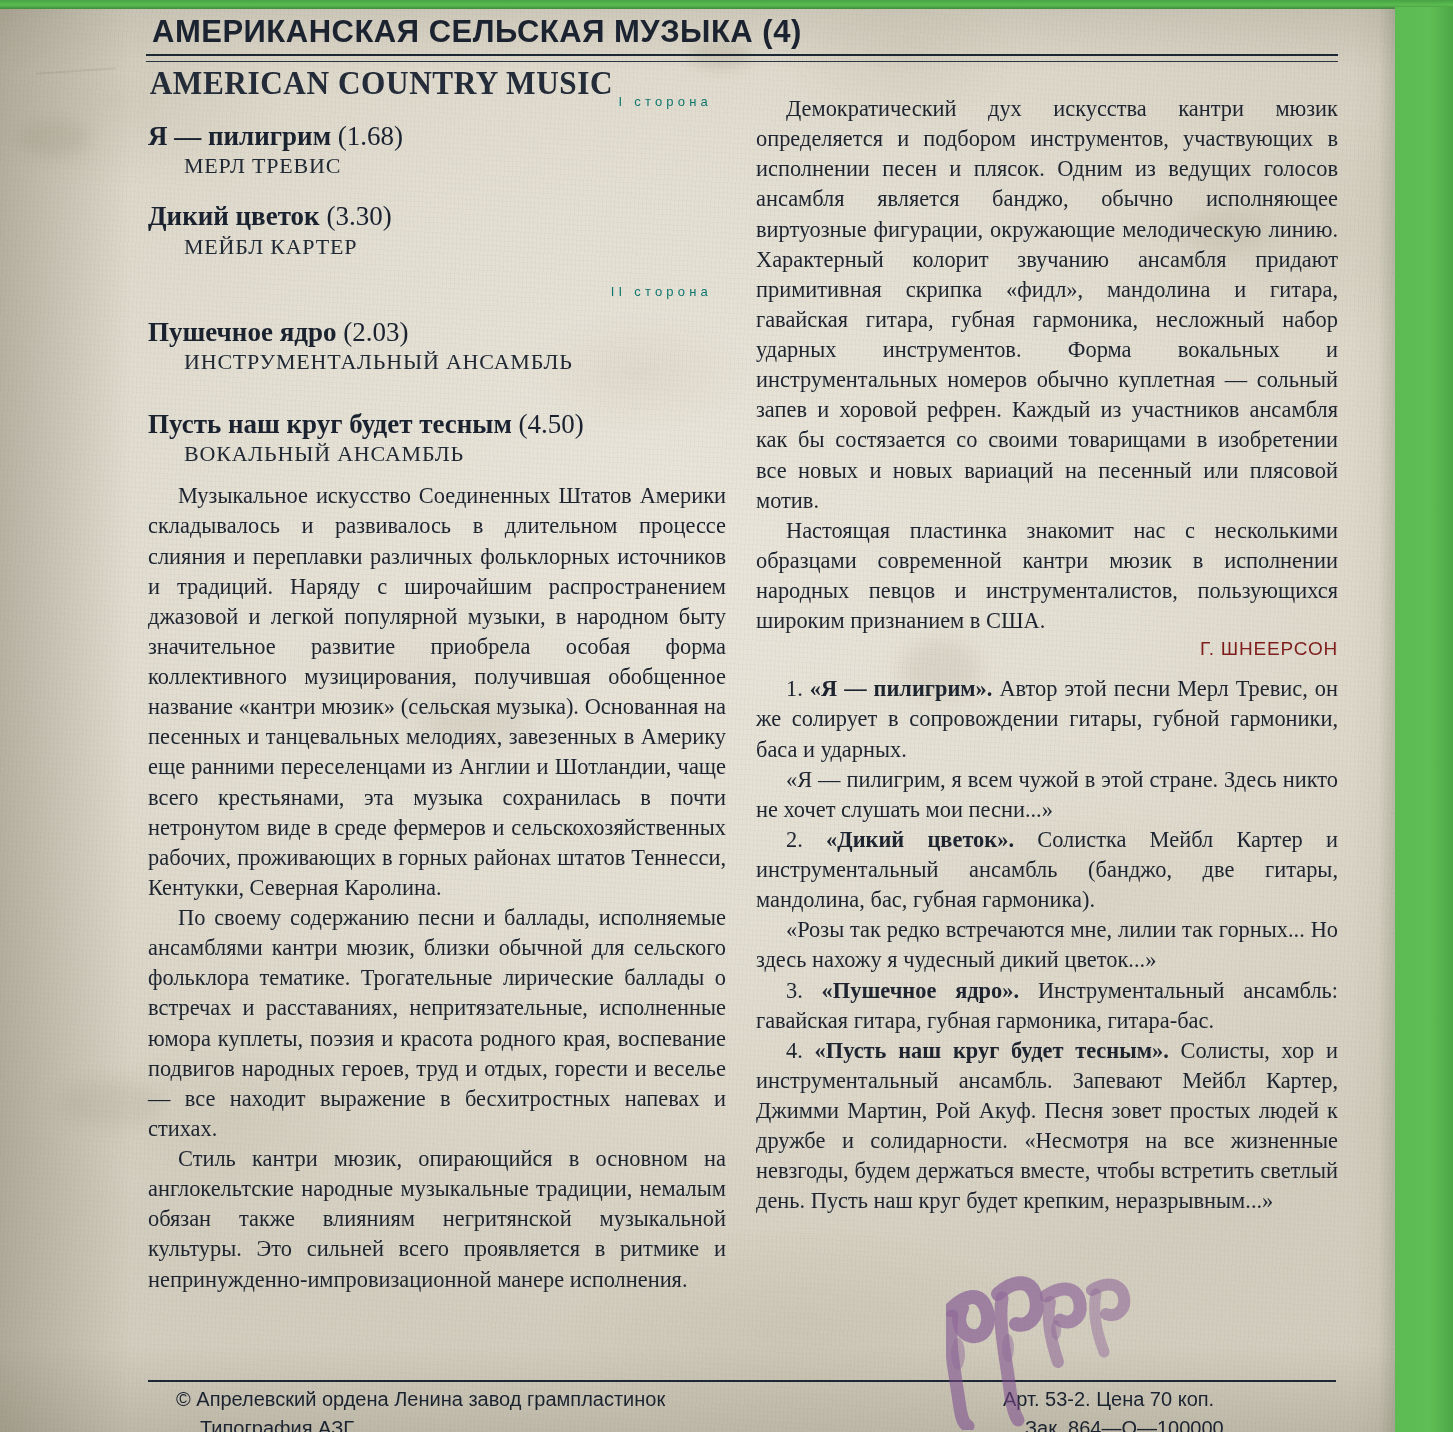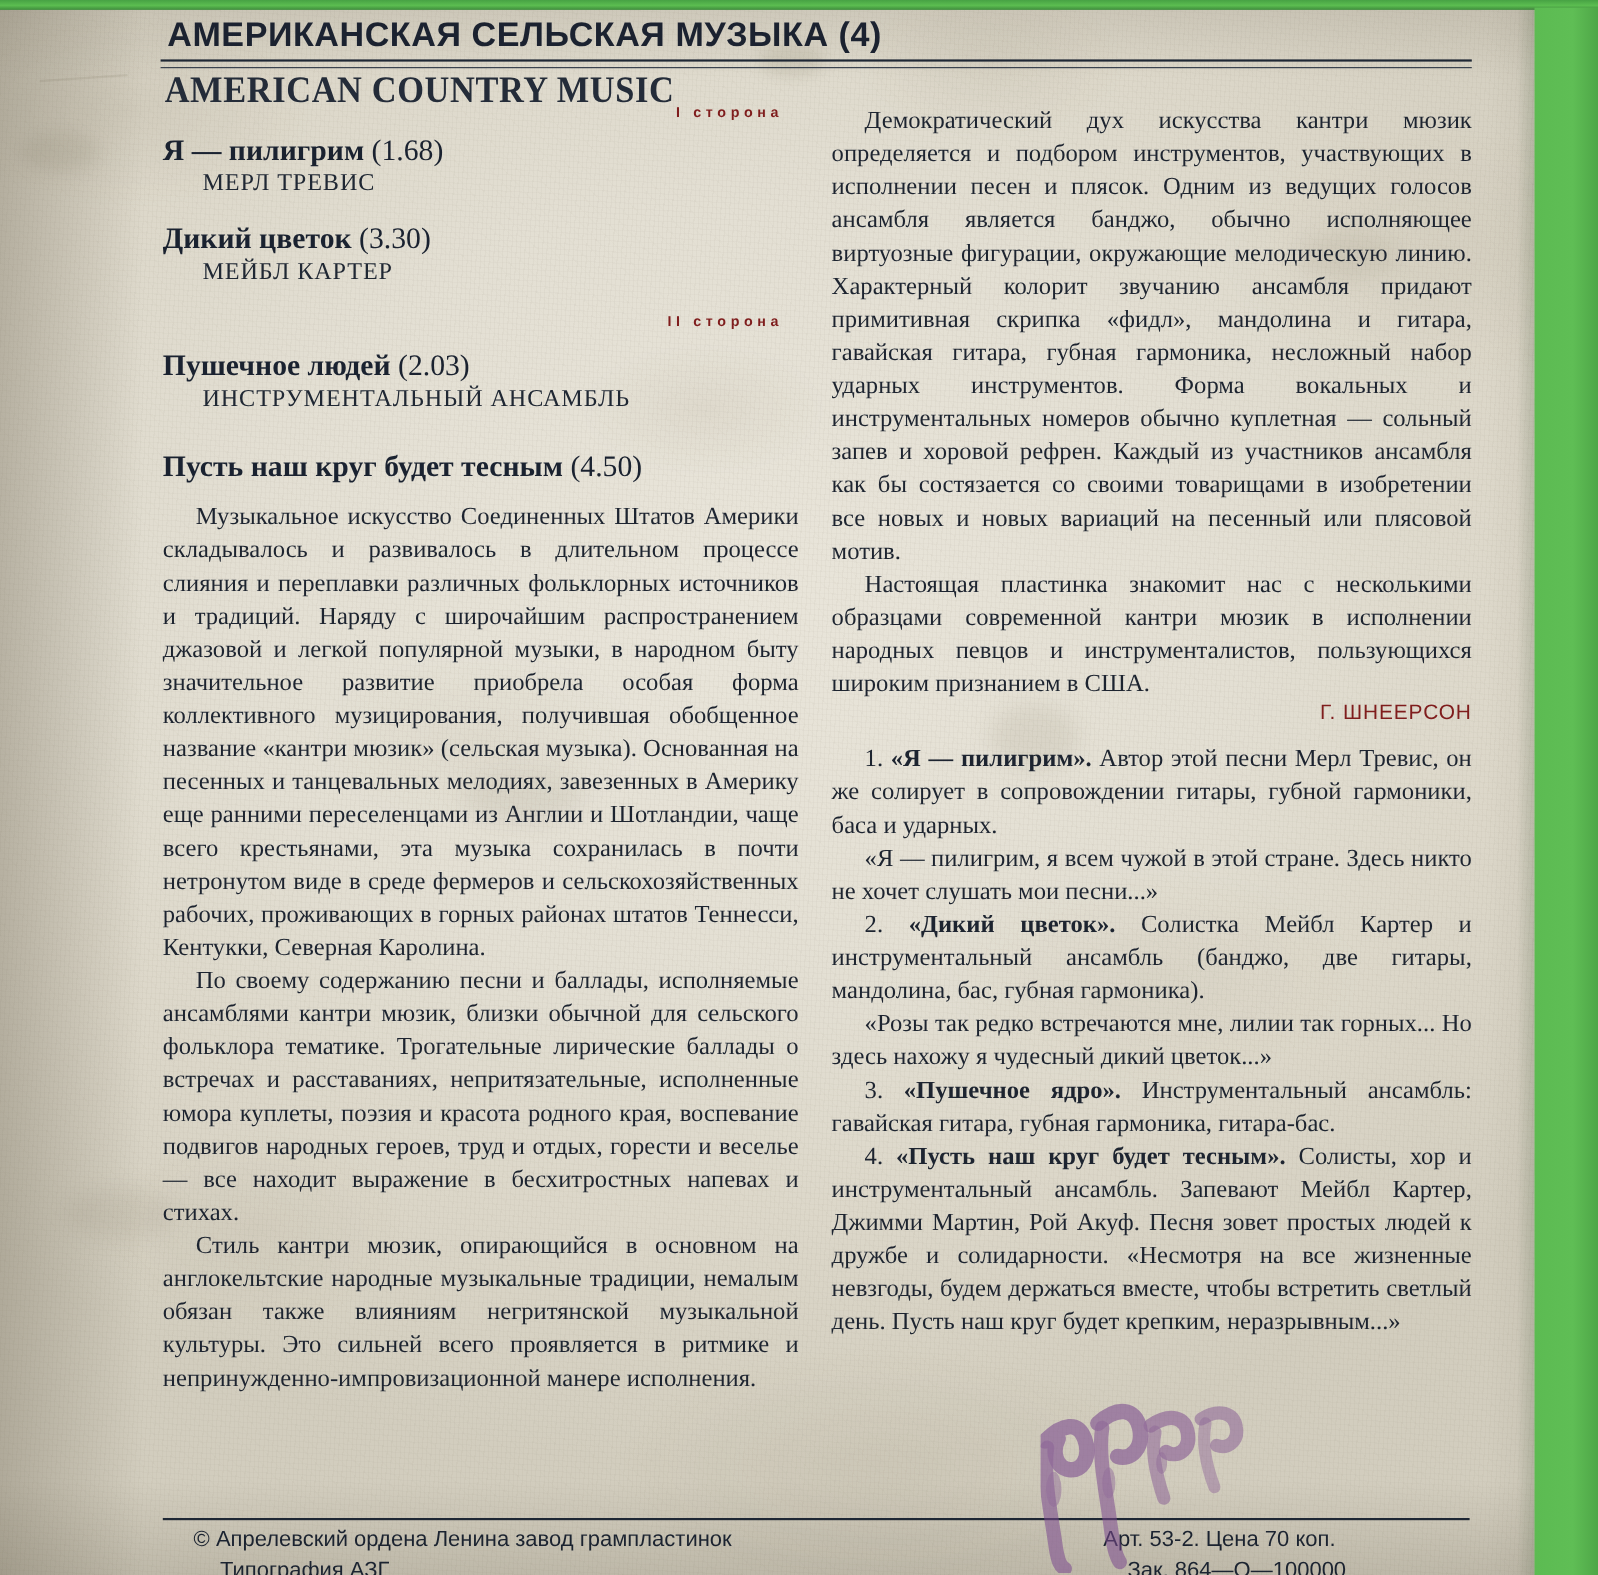--- a/index.html
+++ b/index.html
@@ -132,23 +132,23 @@
     position: absolute;
     left: 610px;
     top: 0;
     width: 582px;
   }
 
   
   .side-label {
     font-family: "Liberation Sans", "DejaVu Sans", sans-serif;
     font-size: 13px;
-    font-weight: bold;
+    font-weight: normal;
     letter-spacing: 4.2px;
-    color: #7f1d1d;
+    color: #0f766e;
     text-align: right;
     padding-right: 14px;
   }
 
   
   .track { margin-top: 12px; }
   .track-title {
     font-family: "Liberation Serif", "DejaVu Serif", serif;
     font-size: 27px;
     color: #1a2230;
@@ -284,31 +284,32 @@
             <b>Дикий цветок</b>
             <span class="dur">(3.30)</span>
           </div>
           <div class="track-perf">МЕЙБЛ КАРТЕР</div>
         </div>
 
         <div class="side-label" style="margin-top:24px;">II сторона</div>
 
         <div class="track" style="margin-top:18px;">
           <div class="track-title">
-            <b>Пушечное людей</b>
+            <b>Пушечное ядро</b>
             <span class="dur">(2.03)</span>
           </div>
           <div class="track-perf">ИНСТРУМЕНТАЛЬНЫЙ АНСАМБЛЬ</div>
         </div>
 
         <div class="track" style="margin-top:34px;">
           <div class="track-title">
             <b>Пусть наш круг будет тесным</b>
             <span class="dur">(4.50)</span>
           </div>
+          <div class="track-perf">ВОКАЛЬНЫЙ АНСАМБЛЬ</div>
         </div>
 
         <div style="height:14px;"></div>
 
         <p class="body">Музыкальное искусство Соединенных Штатов Америки складывалось и развивалось в длительном процессе слияния и переплавки различных фольклорных источников и традиций. Наряду с широчайшим распространением джазовой и легкой популярной музыки, в народном быту значительное развитие приобрела особая форма коллективного музицирования, получившая обобщенное название «кантри мюзик» (сельская музыка). Основанная на песенных и танцевальных мелодиях, завезенных в Америку еще ранними переселенцами из Англии и Шотландии, чаще всего крестьянами, эта музыка сохранилась в почти нетронутом виде в среде фермеров и сельскохозяйственных рабочих, проживающих в горных районах штатов Теннесси, Кентукки, Северная Каролина.</p>
         <p class="body">По своему содержанию песни и баллады, исполняемые ансамблями кантри мюзик, близки обычной для сельского фольклора тематике. Трогательные лирические баллады о встречах и расставаниях, непритязательные, исполненные юмора куплеты, поэзия и красота родного края, воспевание подвигов народных героев, труд и отдых, горести и веселье — все находит выражение в бесхитростных напевах и стихах.</p>
         <p class="body">Стиль кантри мюзик, опирающийся в основном на англокельтские народные музыкальные традиции, немалым обязан также влияниям негритянской музыкальной культуры. Это сильней всего проявляется в ритмике и непринужденно-импровизационной манере исполнения.</p>
       </div>
 
       <div class="col-right">

